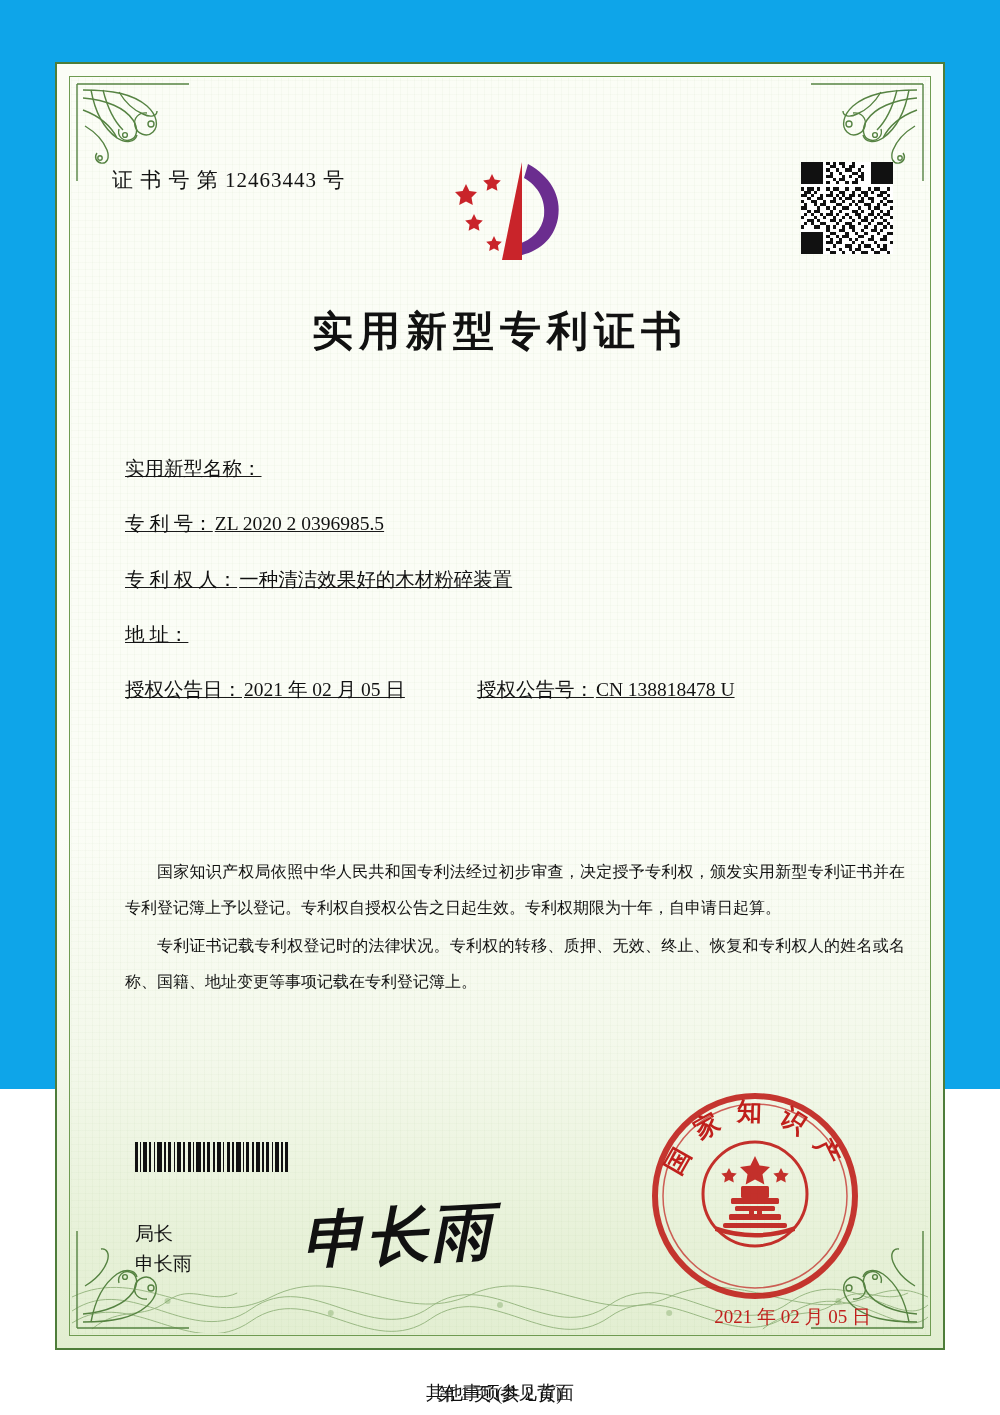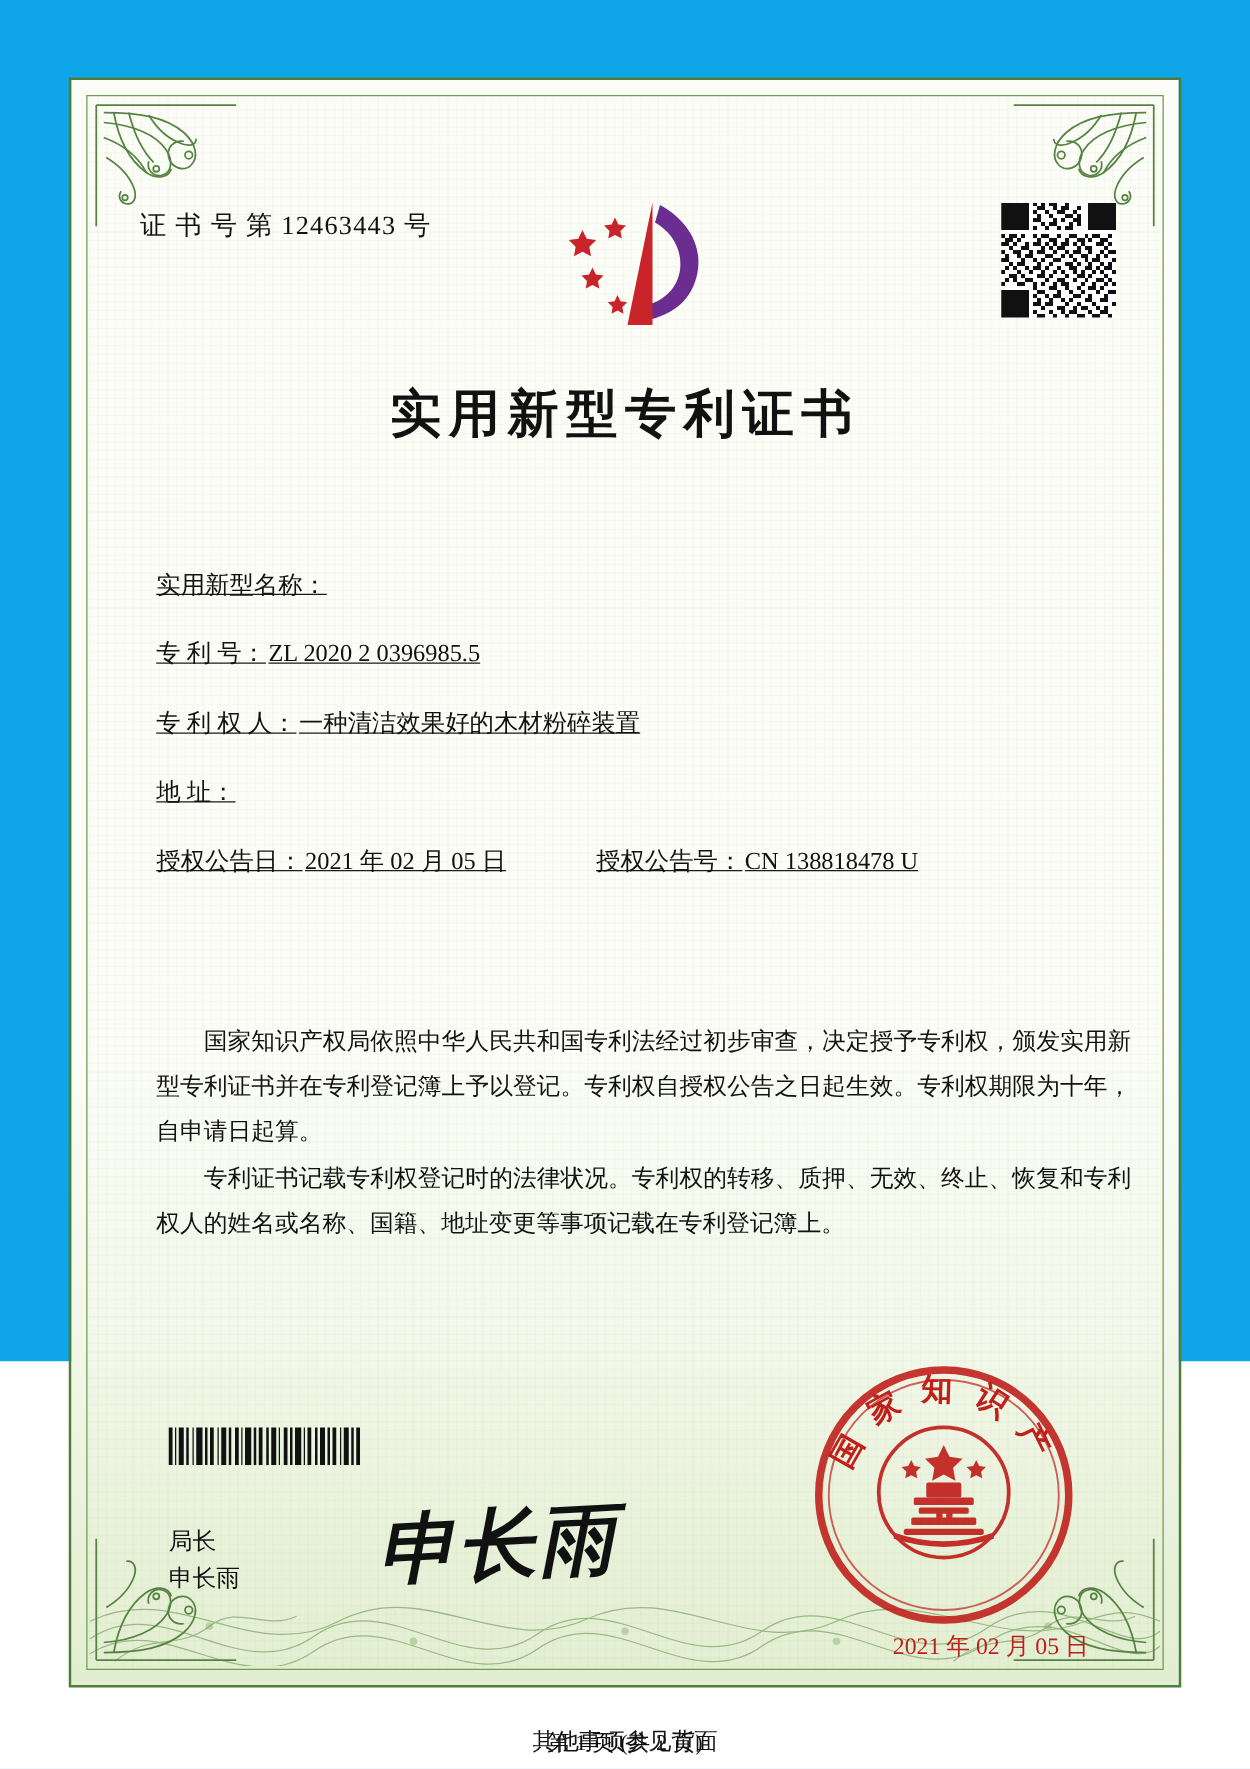--- a/index.html
+++ b/index.html
@@ -132,23 +132,23 @@
   .row.addr .val { color: #1f3d6b; }
   .row.addr .val .red { color: #9a2f2a; }
 
   .row.two .right {
     margin-left: 72px;
   }
 
   
   .body-text {
     position: absolute;
-    left: 68px; top: 752px;
+    left: 68px; top: 790px;
     width: 780px;
-    font-size: 19px;
+    font-size: 16px;
     line-height: 36px;
     color: #111;
     text-align: justify;
   }
   .body-text p { margin: 0 0 2px 0; text-indent: 2em; }
 
   
   .barcode {
     position: absolute;
     left: 78px; top: 1078px;

